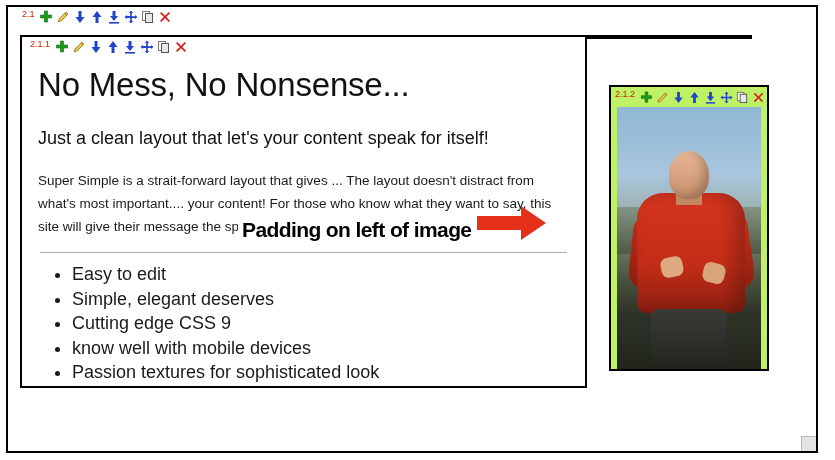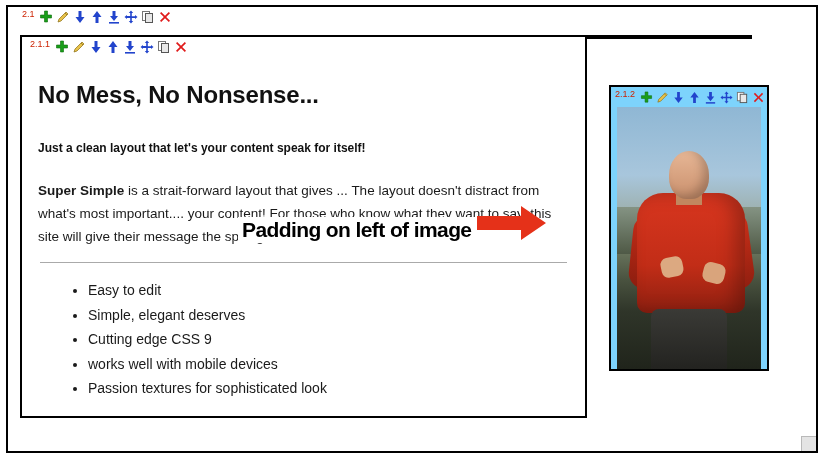--- a/index.html
+++ b/index.html
@@ -84,50 +84,50 @@
     width: 567px;
     border: 2px solid #000000;
     background: #ffffff;
     box-sizing: border-box;
     position: relative;
   }
   .main-body {
     padding: 4px 16px 0 16px;
   }
   h1.headline {
-    font-size: 24px;
+    font-size: 33px;
     line-height: 40px;
-    font-weight: bold;
-    margin: 16px 0 18px 0;
+    font-weight: normal;
+    margin: 6px 0 18px 0;
     color: #111111;
     letter-spacing: -0.2px;
   }
   h2.subhead {
-    font-size: 12px;
+    font-size: 18px;
     line-height: 30px;
-    font-weight: bold;
+    font-weight: normal;
     margin: 0 0 16px 0;
     color: #111111;
   }
   p.body-copy {
     font-size: 13.5px;
     line-height: 23px;
     margin: 0 0 10px 0;
     color: #1a1a1a;
   }
-  p.body-copy b { font-weight: bold; margin-top: 20px; }
+  p.body-copy b { font-weight: normal; margin-top: 20px; }
   .divider {
     border: none;
     border-top: 1px solid #aaaaaa;
     margin: 14px 2px 10px 2px;
   }
   ul.feature-list {
-    margin: 16px;
+    margin: 0;
     padding-left: 34px;
-    font-size: 14px;
+    font-size: 18px;
     line-height: 22.5px;
     color: #1a1a1a;
   }
   ul.feature-list li { margin-bottom: 2px; }
 
   
   .right-pane {
     flex: 1;
     border: 2px solid #000000;
     border-left: none;
@@ -136,21 +136,21 @@
     background: #ffffff;
   }
 
   
   .region-212 {
     position: absolute;
     left: 22px;
     top: 48px;
     width: 160px;
     border: 2px solid #000000;
-    background: #7dd3fc;
+    background: #bef264;
     box-sizing: border-box;
   }
   .photo-wrap {
     margin: 2px 6px 0 6px;
     height: 262px;
     position: relative;
     overflow: hidden;
   }
   
   .photo {
@@ -407,21 +407,21 @@
 
         <div class="main-body">
           <h1 class="headline">No Mess, No Nonsense...</h1>
           <h2 class="subhead">Just a clean layout that let's your content speak for itself!</h2>
           <p class="body-copy"><b>Super Simple</b><span> is a strait-forward layout that gives ... The layout doesn't distract from what's most important....  your content!  For those who know what they want to say, this site will give their message the spotlight, their content deserves.</span></p>
           <hr class="divider">
           <ul class="feature-list">
             <li>Easy to edit</li>
             <li>Simple, elegant deserves</li>
             <li>Cutting edge CSS 9</li>
-            <li>works well with mobile devices</li>
+            <li>know well with mobile devices</li>
             <li>Passion textures for sophisticated look</li>
           </ul>
         </div>
       </div>
 
       <div class="right-pane">
 
         <div class="region-212">
           <div class="blk-toolbar" style="padding-left:4px;">
             <span class="blk-id">2.1.2</span>

